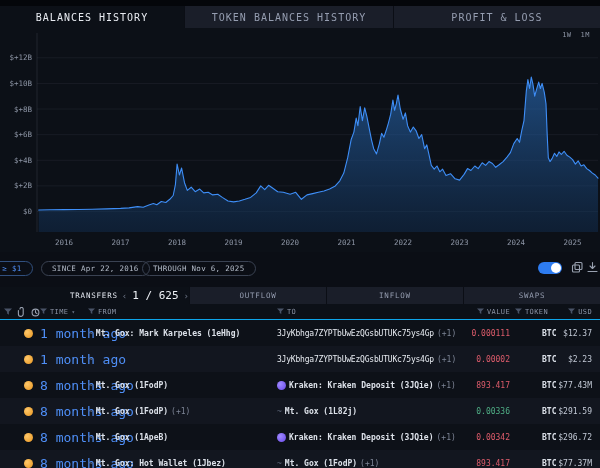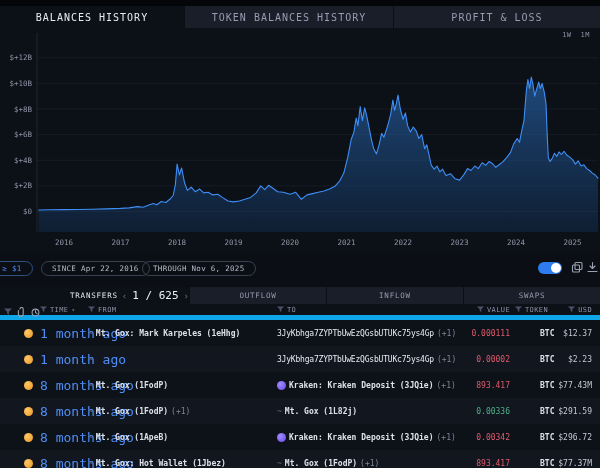--- a/index.html
+++ b/index.html
@@ -45,21 +45,21 @@
         border-right:1px solid #0b0e15;cursor:pointer;}
   .ttab.active{flex:none;width:165px;background:#0c1017;color:#e2e6ee;justify-content:flex-end;padding-left:24px;gap:4px;}
   .ttab:last-child{border-right:none;}
   .pag{display:inline-flex;align-items:center;gap:5px;letter-spacing:0;}
   .pag .chev{color:#6f7889;font-size:9px;cursor:pointer;}
   .pag .pagnum{color:#eef1f6;font-size:11px;}
   
   .row-grid{display:grid;grid-template-columns:16px 48px 189px 183px 50px 38px 1fr;
             padding:0 8px 0 24px;align-items:center;box-sizing:border-box;}
   .thead{position:absolute;top:304px;left:0;width:600px;height:16px;background:#0c1017;
-         border-bottom:5px solid #0ea5e9;color:#8b93a5;font-size:7px;letter-spacing:.4px;}
+         border-bottom:1px solid #0ea5e9;color:#8b93a5;font-size:7px;letter-spacing:.4px;}
   .thead .hcell{display:flex;align-items:center;gap:3px;white-space:nowrap;}
   .thead .right{justify-content:flex-end;}
   .hicons{position:absolute;left:4px;top:0;height:16px;display:flex;align-items:center;gap:5px;}
   .caret{color:#6b7487;font-size:6px;}
   
   #rows{position:absolute;top:320px;left:0;width:600px;}
   .trow{height:26px;font-size:8px;cursor:pointer;}
   .trow.odd{background:#0d1118;}
   .trow.even{background:#12161f;}
   .btc-dot{width:9px;height:9px;border-radius:50%;
@@ -69,21 +69,21 @@
   .cell{display:flex;align-items:center;gap:3px;white-space:nowrap;overflow:hidden;}
   .tilde{color:#5d6678;font-size:8px;}
   .ent{color:#dde2ea;font-weight:700;}
   .ent.addr{font-weight:400;color:#e6eaf0;letter-spacing:-.2px;}
   .extra{color:#7d8596;}
   .kraken-dot{width:9px;height:9px;border-radius:50%;
               background:radial-gradient(circle at 35% 35%,#a08bff,#6847e8);display:inline-block;flex:none;}
   .val{text-align:right;white-space:nowrap;}
   .val.neg{color:#de5c6b;}
   .val.pos{color:#4fae85;}
-  .tok{display:flex;align-items:center;gap:20px;padding-left:10px;}
+  .tok{display:flex;align-items:center;gap:13px;padding-left:19px;}
   .tok-label{color:#dde2ea;font-weight:700;}
   .usd{text-align:right;color:#c3cad6;white-space:nowrap;}
   svg .ic{stroke:#99a1b0;stroke-width:1.1;fill:none;stroke-linecap:round;stroke-linejoin:round;}
   .funnel{fill:#4a5468;}
 </style>
 </head>
 <body>
 
 <div class="topstrip"></div>
 

